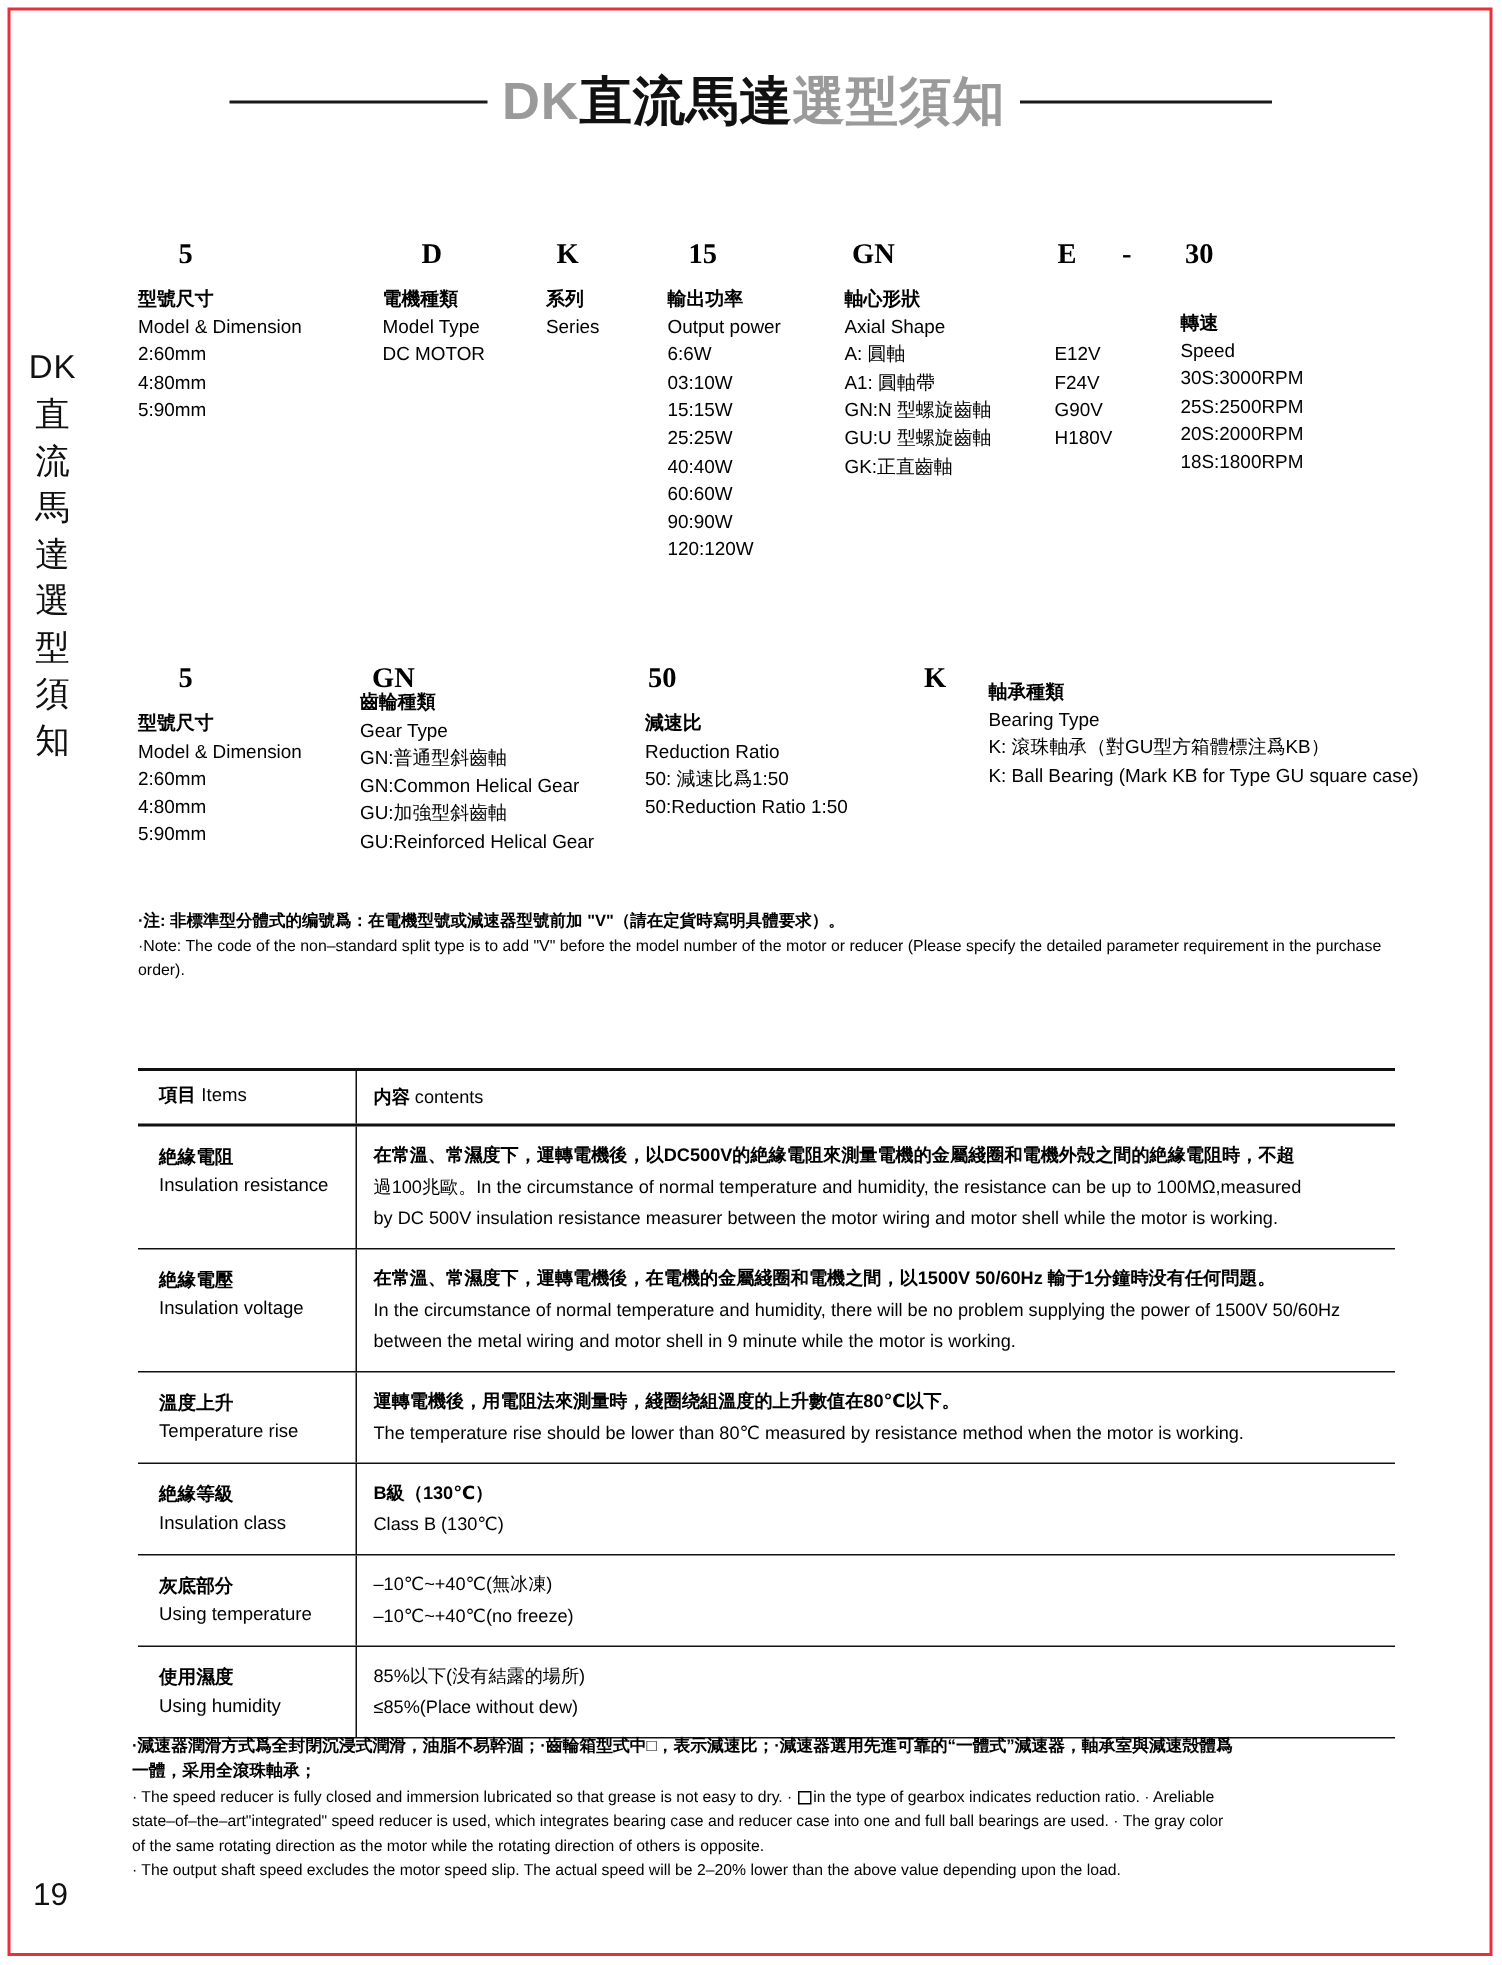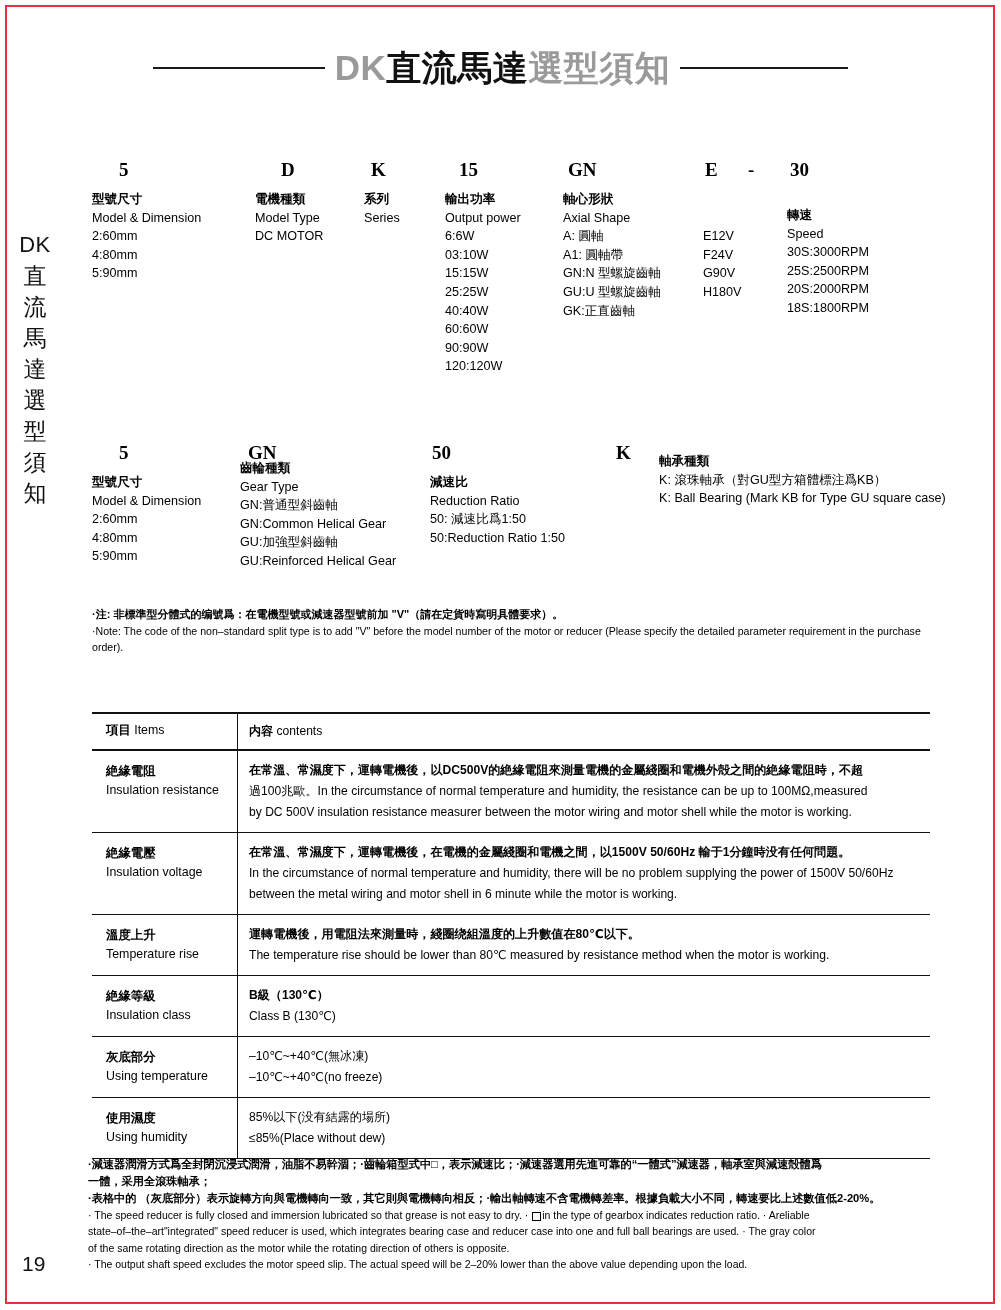--- a/index.html
+++ b/index.html
@@ -326,20 +326,21 @@
     <div>Reduction Ratio</div>
     <div>50: 減速比爲1:50</div>
     <div>50:Reduction Ratio 1:50</div>
   </div>
 
   <div class="code-col" style="left:616px; top:443px;">
     <div class="code-letter">K</div>
   </div>
   <div class="code-col code-body" style="left:613px; top:452px;margin-left:46px;">
     <div class="cjk">軸承種類</div>
+    <div>Bearing Type</div>
     <div>K: 滾珠軸承（對GU型方箱體標注爲KB）</div>
     <div>K: Ball Bearing (Mark KB for Type GU square case)</div>
   </div>
 </div>
 
 <div id="code-note">
   <div class="cjkline">·注: 非標準型分體式的编號爲：在電機型號或減速器型號前加 "V"（請在定貨時寫明具體要求）。</div>
   <div>·Note: The code of the non–standard split type is to add "V" before the model number of the motor or reducer (Please specify the detailed parameter requirement in the purchase order).</div>
 </div>
 
@@ -375,21 +376,21 @@
 
   <div class="tbl-row">
     <div class="divider"></div>
     <div class="cell-item">
       <div class="cjk">絶緣電壓</div>
       <div>Insulation voltage</div>
     </div>
     <div class="cell-content">
       <span class="ln cjk">在常溫、常濕度下，運轉電機後，在電機的金屬綫圈和電機之間，以1500V 50/60Hz 輸于1分鐘時没有任何問題。</span>
       <span class="ln">In the circumstance of normal temperature and humidity, there will be no problem supplying the power of 1500V 50/60Hz</span>
-      <span class="ln">between the metal wiring and motor shell in 6 minute while the motor is working.</span>
+      <span class="ln">between the metal wiring and motor shell in 9 minute while the motor is working.</span>
     </div>
   </div>
   <div class="tbl-rule"></div>
 
   <div class="tbl-row">
     <div class="divider"></div>
     <div class="cell-item">
       <div class="cjk">溫度上升</div>
       <div>Temperature rise</div>
     </div>
@@ -436,18 +437,17 @@
       <span class="ln">85%以下(没有結露的場所)</span>
       <span class="ln">≤85%(Place without dew)</span>
     </div>
   </div>
   <div class="tbl-rule"></div>
 </div>
 
 <div id="footer-notes">
   <div class="cjkline">·減速器潤滑方式爲全封閉沉浸式潤滑，油脂不易幹涸；·齒輪箱型式中□，表示減速比；·減速器選用先進可靠的“一體式”減速器，軸承室與減速殻體爲</div>
   <div class="cjkline">一體，采用全滾珠軸承；</div>
-  <div class="cjkline">·表格中的 （灰底部分）表示旋轉方向與電機轉向一致，其它則與電機轉向相反；·輸出軸轉速不含電機轉差率。根據負載大小不同，轉速要比上述數值低2-20%。</div>
   <div><span>· The speed reducer is fully closed and immersion lubricated so that grease is not easy to dry.  · </span><span class="sq-box"></span><span>in the type of gearbox indicates reduction ratio.  · Areliable</span></div>
   <div>state–of–the–art"integrated" speed reducer is used, which integrates bearing case and reducer case into one and full ball bearings are used. · The gray color</div>
   <div>of the same rotating direction as the motor while the rotating direction of others is opposite.</div>
   <div> · The output shaft speed excludes the motor speed slip. The actual speed will be 2–20% lower than the above value depending upon the load.</div>
 </div>
 
 </body></html>

